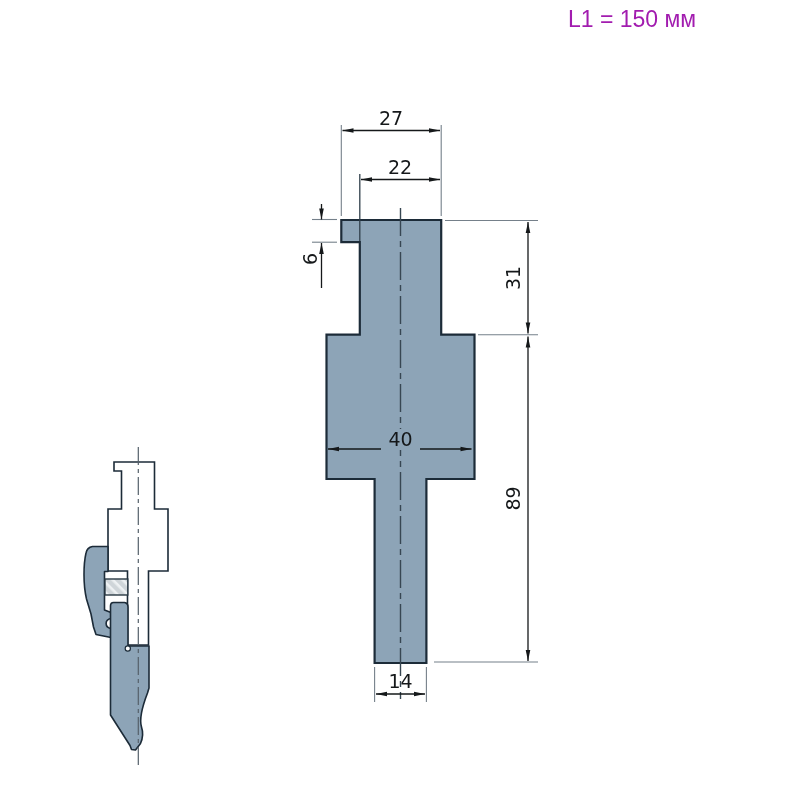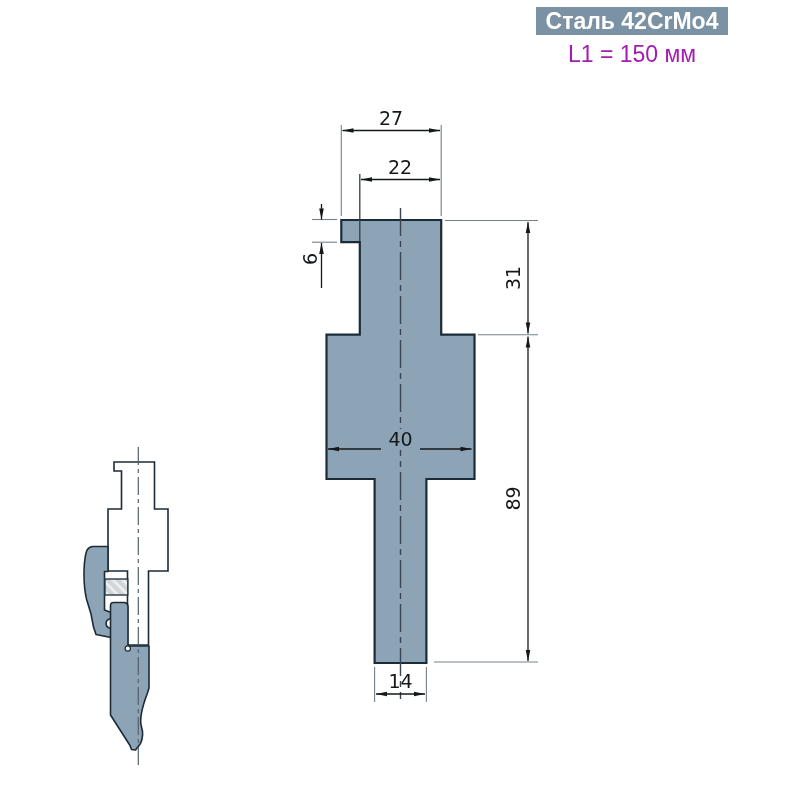--- a/index.html
+++ b/index.html
@@ -35,21 +35,20 @@
   .sidepart{stroke:#1C2B38;stroke-width:1.6;}
   .cl-main{stroke:#374652;stroke-width:1.4;fill:none;stroke-dasharray:28 5 6 5;}
   .cl-side{stroke:#55606a;stroke-width:1.2;fill:none;stroke-dasharray:18 4 4 4;}
 </style>
 </head>
 <body>
 
 <div class="stage">
 
   <div class="header">
-    <div class="badge">Сталь 42CrMo4</div>
     <div class="l1">L1 = 150 мм</div>
   </div>
 
   <svg width="800" height="800" viewBox="0 0 800 800">
     <defs>
       <pattern id="hatch" width="7" height="7" patternTransform="rotate(45)" patternUnits="userSpaceOnUse">
         <rect width="7" height="7" fill="#CFD5D9"></rect>
         <rect x="0" y="0" width="7" height="2.6" fill="#eef1f3"></rect>
       </pattern>
     </defs>

